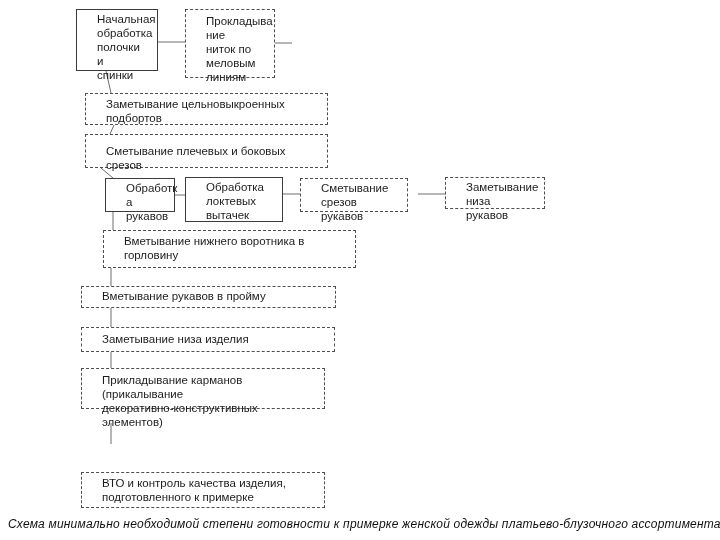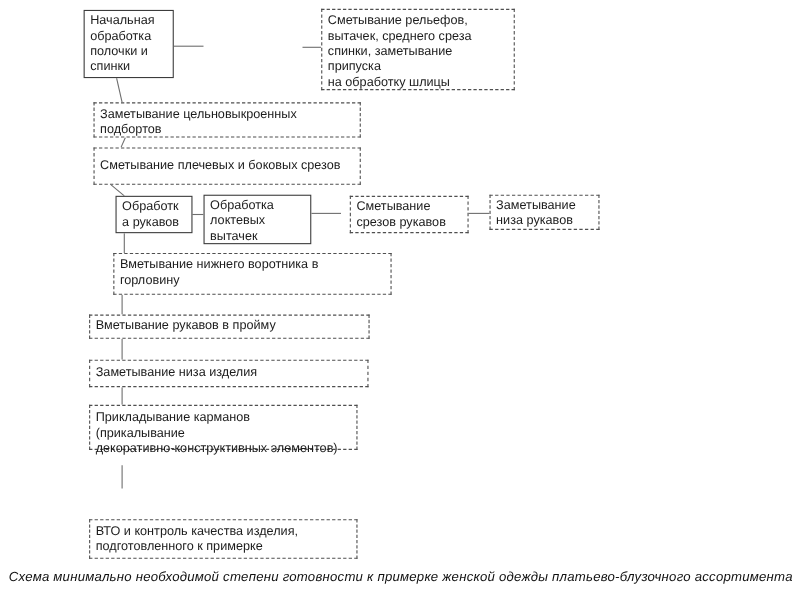--- a/index.html
+++ b/index.html
@@ -23,21 +23,21 @@
     height: 540px;
     pointer-events: none;
   }
   .box {
     position: absolute;
     box-sizing: border-box;
     background: #ffffff;
     color: #1c1c1c;
     font-size: 11.5px;
     line-height: 14px;
-    padding: 3px 5px;
+    padding: 3px 20px;
     white-space: pre-line;
     overflow: visible;
   }
   .box.solid {
     border: 1px solid #3c3c3c;
   }
   .box.dashed {
     border: 1px dashed #4f4f4f;
   }
   .caption {
@@ -71,40 +71,39 @@
     <line x1="111" y1="308" x2="111" y2="327"></line>
     <line x1="111" y1="352" x2="111" y2="368"></line>
     <line x1="111" y1="423" x2="111" y2="444"></line>
   </svg>
 
   <div class="box solid" style="left:76px;  top:9px;   width:82px;  height:62px; padding-top:2px;">Начальная
 обработка
 полочки и
 спинки</div>
 
+  <div class="box dashed" style="left:185px; top:9px;   width:90px;  height:69px; padding-top:4px;">Прокладыва
+ние ниток по
+меловым
+линиям</div>
 
-  <div class="box dashed" style="left:292px; top:8px;   width:176px; height:74px; padding-top:3px;">Сметывание рельефов,
-вытачек, среднего среза
-спинки, заметывание
-припуска
-на обработку шлицы</div>
 
   <div class="box dashed" style="left:85px;  top:93px;  width:243px; height:32px; padding-top:3px;">Заметывание цельновыкроенных
 подбортов</div>
 
   <div class="box dashed" style="left:85px;  top:134px; width:243px; height:34px; padding-top:9px;">Сметывание плечевых и боковых срезов</div>
 
   <div class="box solid" style="left:105px;  top:178px; width:70px;  height:34px; padding-top:2px;">Обработк
 а рукавов</div>
 
   <div class="box solid" style="left:185px; top:177px; width:98px;  height:45px; padding-top:2px;">Обработка
 локтевых
 вытачек</div>
 
-  <div class="box dashed" style="left:318px; top:178px; width:108px; height:34px; padding-top:2px;">Сметывание
+  <div class="box dashed" style="left:300px; top:178px; width:108px; height:34px; padding-top:2px;">Сметывание
 срезов рукавов</div>
 
   <div class="box dashed" style="left:445px; top:177px; width:100px; height:32px; padding-top:2px;">Заметывание
 низа рукавов</div>
 
   <div class="box dashed" style="left:86px;  top:230px; width:253px; height:38px; padding-top:3px;margin-left:17px;">Вметывание нижнего воротника в
 горловину</div>
 
   <div class="box dashed" style="left:81px;  top:286px; width:255px; height:22px; padding-top:2px;">Вметывание рукавов в пройму</div>
 

